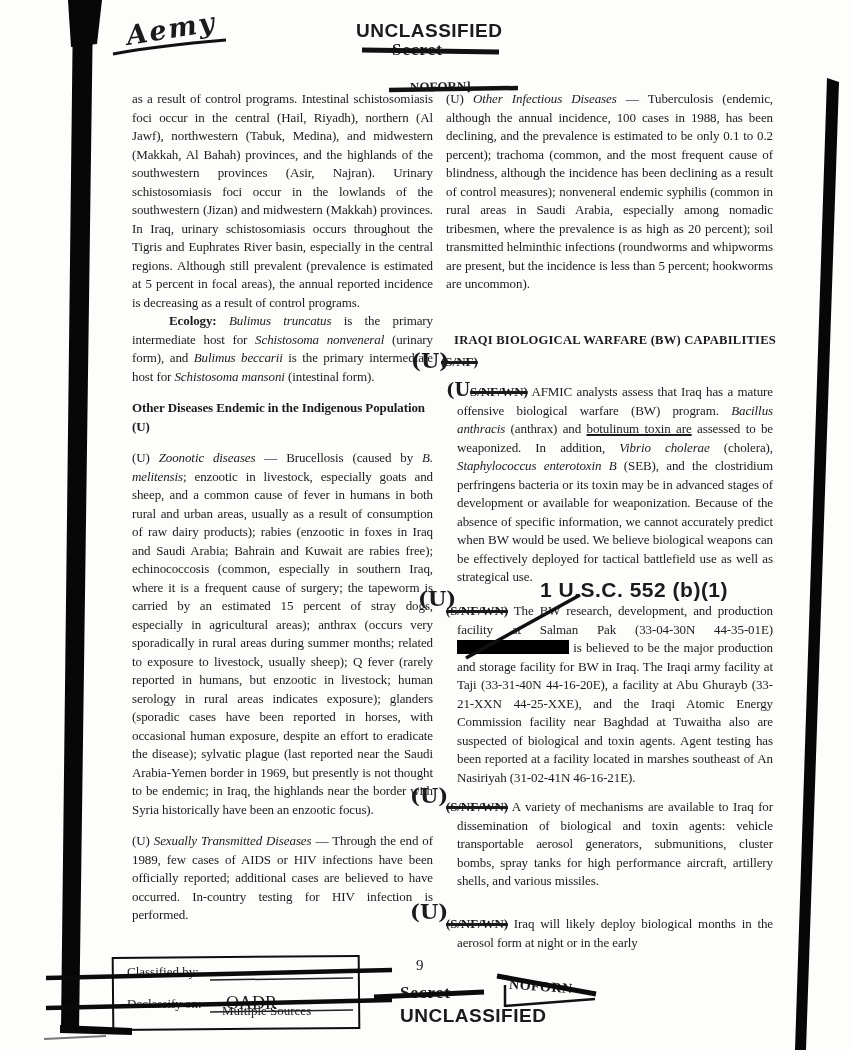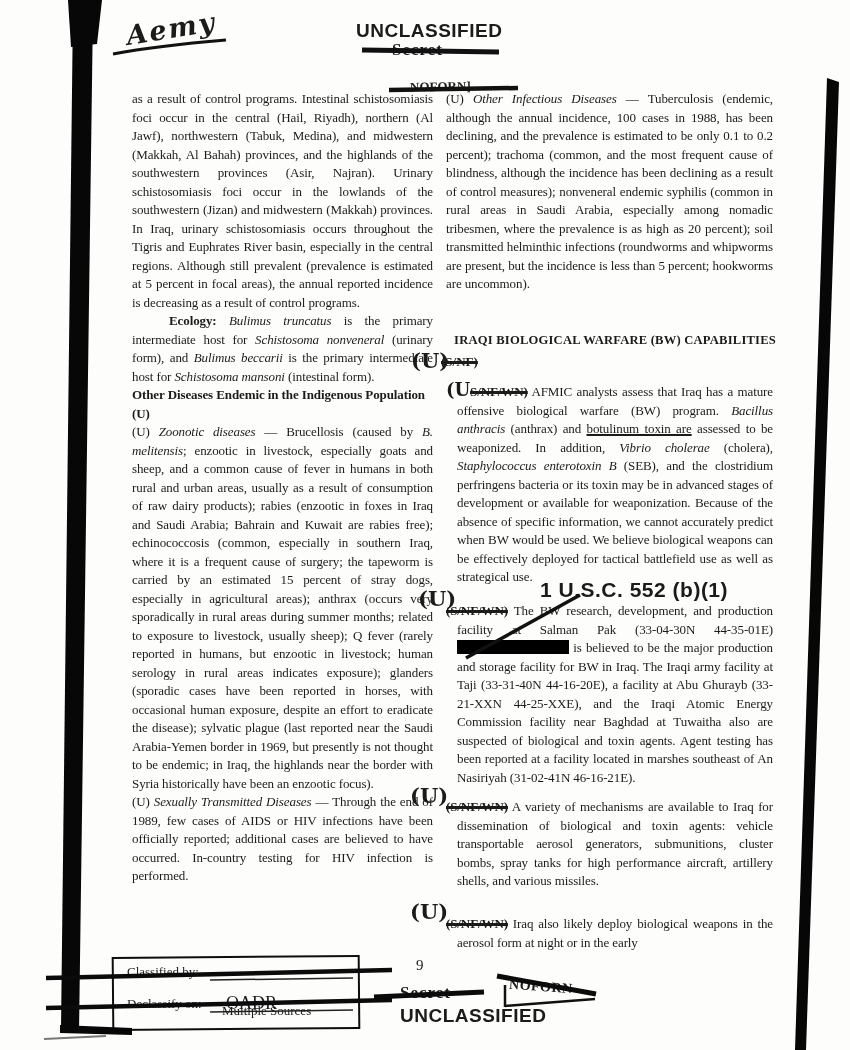--- a/index.html
+++ b/index.html
@@ -1,21 +1,21 @@
 <!DOCTYPE html>
 <html><head>
 <meta charset="utf-8">
 <style>
   html,body{margin:0;padding:0;background:#ffffff;}
   .page{position:relative;width:850px;height:1050px;background:#fdfdfb;overflow:hidden;
         font-family:"Liberation Serif",serif;color:#1b1b1b;}
   .abs{position:absolute;}
   .col{font-size:13px;line-height:18.5px;text-align:justify;letter-spacing:-0.1px;}
   .col p{margin:0;}
-  .col p.gap{}
+  .col p.gap{margin-top:13px;}
   .hang{padding-left:11px;text-indent:-11px;}
   .it{font-style:italic;}
   .bd{font-weight:bold;margin-left:37px;}
   .un{text-decoration:underline;text-decoration-thickness:1.5px;}
   .struck{font-weight:600;text-decoration:line-through;text-decoration-thickness:2.6px;}
   .hand{font-weight:bold;font-size:18px;font-family:"DejaVu Serif",serif;}
   .redact{display:inline-block;background:#000;height:14px;vertical-align:-2px;}
   .subhead{font-weight:bold;}
   .bigsans{font-family:"Liberation Sans",sans-serif;font-weight:bold;}
   .umark{font-family:"DejaVu Serif",serif;font-weight:bold;font-size:21px;}
@@ -64,21 +64,21 @@
 
   <div class="abs umark" style="left:410px;top:783px;">(U)</div>
 
   <div class="abs col" style="left:446px;top:798px;width:327px;">
     <p class="hang"><span class="struck">(S/NF/WN)</span><span> A variety of mechanisms are available to Iraq for dissemination of biological and toxin agents: vehicle transportable aerosol generators, submunitions, cluster bombs, spray tanks for high performance aircraft, artillery shells, and various missiles.</span></p>
   </div>
 
   <div class="abs umark" style="left:410px;top:899px;">(U)</div>
 
   <div class="abs col" style="left:446px;top:915px;width:327px;">
-    <p class="hang"><span class="struck">(S/NF/WN)</span><span> Iraq also likely deploy biological weapons in the aerosol form at night or in the early</span></p>
+    <p class="hang"><span class="struck">(S/NF/WN)</span><span> Iraq will likely deploy biological months in the aerosol form at night or in the early</span></p>
   </div>
 
   <div class="abs" style="left:112px;top:956px;width:244px;height:70px;border:2.5px solid #0e0e0e;transform:rotate(-0.5deg);"></div>
 
   <div class="abs" style="left:127px;top:964px;font-size:13px;">Classified by:</div>
   <div class="abs" style="left:222px;top:962px;font-size:13px;margin-top:41px;">Multiple Sources</div>
   <div class="abs" style="left:127px;top:996px;font-size:13px;">Declassify on:</div>
   <div class="abs" style="left:226px;top:993px;font-size:18px;">OADR</div>
 
   <div class="abs" style="left:416px;top:957px;font-size:15px;">9</div>

